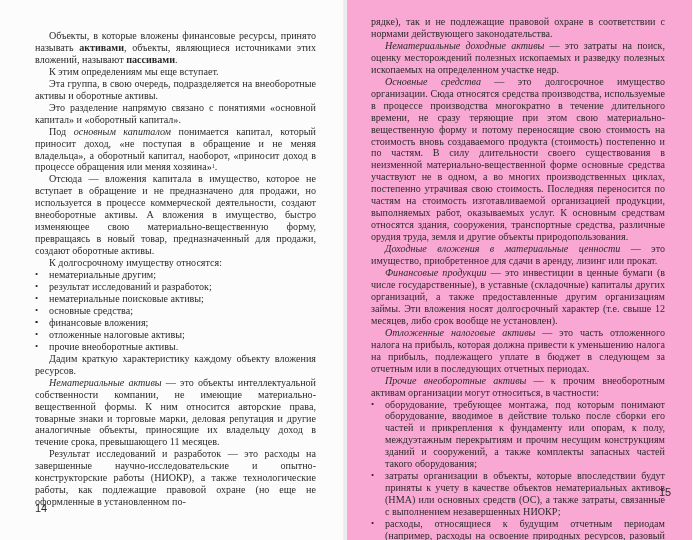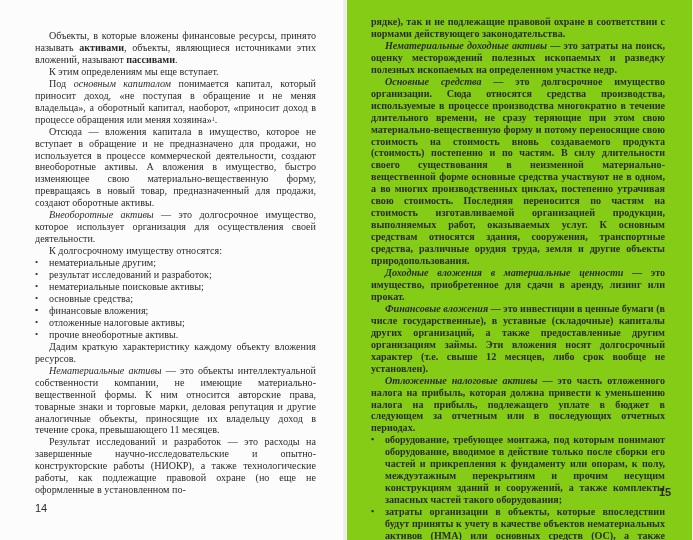--- a/index.html
+++ b/index.html
@@ -4,21 +4,21 @@
 <style>
   html, body { margin:0; padding:0; }
   body {
     width:693px; height:540px; overflow:hidden; background:#fbfbfb;
     font-family: "Liberation Serif", "DejaVu Serif", serif;
     color:#2b2b2b;
   }
   .spread { position:relative; width:693px; height:540px; display:flex; }
   .page { position:relative; width:346px; height:540px; box-sizing:border-box; }
   .page.left { background:#fcfcfc; padding:30px 30px 0 35px; }
-  .page.right { background:#84cc16; padding:16px 27px 4px 24px; border-left:1px solid #eeeeee;font-weight:bold; }
+  .page.right { background:#f9a8d4; padding:16px 27px 4px 24px; border-left:1px solid #eeeeee; }
   .gutter { position:absolute; left:343px; top:0; width:4px; height:540px;
     background:linear-gradient(to right, #f3f3f3, #e9e9e9, #f5f5f5); }
   p { margin:0; font-size:10.1px; line-height:11.95px; text-align:justify; text-indent:14px; }
   p.noind { text-indent:0; }
   b { font-weight:bold; }
   i { font-style:italic; }
   ul { margin:0; padding:0; list-style:none; }
   ul li { position:relative; padding-left:14px; font-size:10.1px; line-height:11.95px; text-align:justify; }
   ul li .bullet { position:absolute; left:0; top:0; font-size:9px; }
   .pagenum { position:absolute; font-family:"Liberation Sans", sans-serif; font-size:11px; }
@@ -27,23 +27,24 @@
   sup { font-size:6px; vertical-align:top; }
 </style>
 </head>
 <body>
 
 <div class="spread">
 
   <div class="page left">
     <p><span>Объекты, в которые вложены финансовые ресурсы, принято называть </span><b>активами</b><span>, объекты, являющиеся источниками этих вложений, называют </span><b>пассивами</b><span>.</span></p>
     <p>К этим определениям мы еще вступает.</p>
+    <p>Эта группа, в свою очередь, подразделяется на внеоборотные активы и оборотные активы.</p>
+    <p>Это разделение напрямую связано с понятиями «основной капитал» и «оборотный капитал».</p>
     <p><span>Под </span><i>основным капиталом</i><span> понимается капитал, который приносит доход, «не поступая в обращение и не меняя владельца», а оборотный капитал, наоборот, «приносит доход в процессе обращения или меняя хозяина»</span><sup>1</sup><span>.</span></p>
     <p>Отсюда — вложения капитала в имущество, которое не вступает в обращение и не предназначено для продажи, но используется в процессе коммерческой деятельности, создают внеоборотные активы. А вложения в имущество, быстро изменяющее свою материально-вещественную форму, превращаясь в новый товар, предназначенный для продажи, создают оборотные активы.</p>
-    <p><i>Внеоборотные активы</i><span> — это долгосрочное имущество, которое использует организация для осуществления своей деятельности.</span></p>
     <p>К долгосрочному имуществу относятся:</p>
     <ul>
       <li><span class="bullet">•</span><span>нематериальные другим;</span></li>
       <li><span class="bullet">•</span><span>результат исследований и разработок;</span></li>
       <li><span class="bullet">•</span><span>нематериальные поисковые активы;</span></li>
       <li><span class="bullet">•</span><span>основные средства;</span></li>
       <li><span class="bullet">•</span></li>
       <li><span class="bullet">•</span><span>финансовые вложения;</span></li>
       <li><span class="bullet">•</span><span>отложенные налоговые активы;</span></li>
       <li><span class="bullet">•</span><span>прочие внеоборотные активы.</span></li>
@@ -55,22 +56,23 @@
     <div class="pagenum">14</div>
   </div>
 
   <div class="gutter"></div>
 
   <div class="page right">
     <p class="noind">рядке), так и не подлежащие правовой охране в соответствии с нормами действующего законодательства.</p>
     <p><i>Нематериальные доходные активы</i><span> — это затраты на поиск, оценку месторождений полезных ископаемых и разведку полезных ископаемых на определенном участке недр.</span></p>
     <p><i>Основные средства</i><span> — это долгосрочное имущество организации. Сюда относятся средства производства, используемые в процессе производства многократно в течение длительного времени, не сразу теряющие при этом свою материально-вещественную форму и потому переносящие свою стоимость на стоимость вновь создаваемого продукта (стоимость) постепенно и по частям. В силу длительности своего существования в неизменной материально-вещественной форме основные средства участвуют не в одном, а во многих производственных циклах, постепенно утрачивая свою стоимость. Последняя переносится по частям на стоимость изготавливаемой организацией продукции, выполняемых работ, оказываемых услуг. К основным средствам относятся здания, сооружения, транспортные средства, различные орудия труда, земля и другие объекты природопользования.</span></p>
     <p><i>Доходные вложения в материальные ценности</i><span> — это имущество, приобретенное для сдачи в аренду, лизинг или прокат.</span></p>
-    <p><i>Финансовые вложения</i><span> — это инвестиции в ценные бумаги (в числе государственные), в уставные (складочные) капиталы других организаций, а также предоставленные другим организациям займы. Эти вложения носят долгосрочный характер (т.е. свыше 12 месяцев, либо срок вообще не установлен).</span></p>
+    <p><i>Финансовые продукции</i><span> — это инвестиции в ценные бумаги (в числе государственные), в уставные (складочные) капиталы других организаций, а также предоставленные другим организациям займы. Эти вложения носят долгосрочный характер (т.е. свыше 12 месяцев, либо срок вообще не установлен).</span></p>
     <p><i>Отложенные налоговые активы</i><span> — это часть отложенного налога на прибыль, которая должна привести к уменьшению налога на прибыль, подлежащего уплате в бюджет в следующем за отчетным или в последующих отчетных периодах.</span></p>
+    <p><i>Прочие внеоборотные активы</i><span> — к прочим внеоборотным активам организации могут относиться, в частности:</span></p>
     <ul>
       <li><span class="bullet">•</span><span>оборудование, требующее монтажа, под которым понимают оборудование, вводимое в действие только после сборки его частей и прикрепления к фундаменту или опорам, к полу, междуэтажным перекрытиям и прочим несущим конструкциям зданий и сооружений, а также комплекты запасных частей такого оборудования;</span></li>
       <li><span class="bullet">•</span><span>затраты организации в объекты, которые впоследствии будут приняты к учету в качестве объектов нематериальных активов (НМА) или основных средств (ОС), а также затраты, связанные с выполнением незавершенных НИОКР;</span></li>
       <li><span class="bullet">•</span><span>расходы, относящиеся к будущим отчетным периодам (например, расходы на освоение природных ресурсов, разовый (паушальный) платеж за право пользования результатами интеллектуальной деятельности и средствами индивидуализации);</span></li>
     </ul>
     <div class="pagenum">15</div>
   </div>
 
 </div>
 

